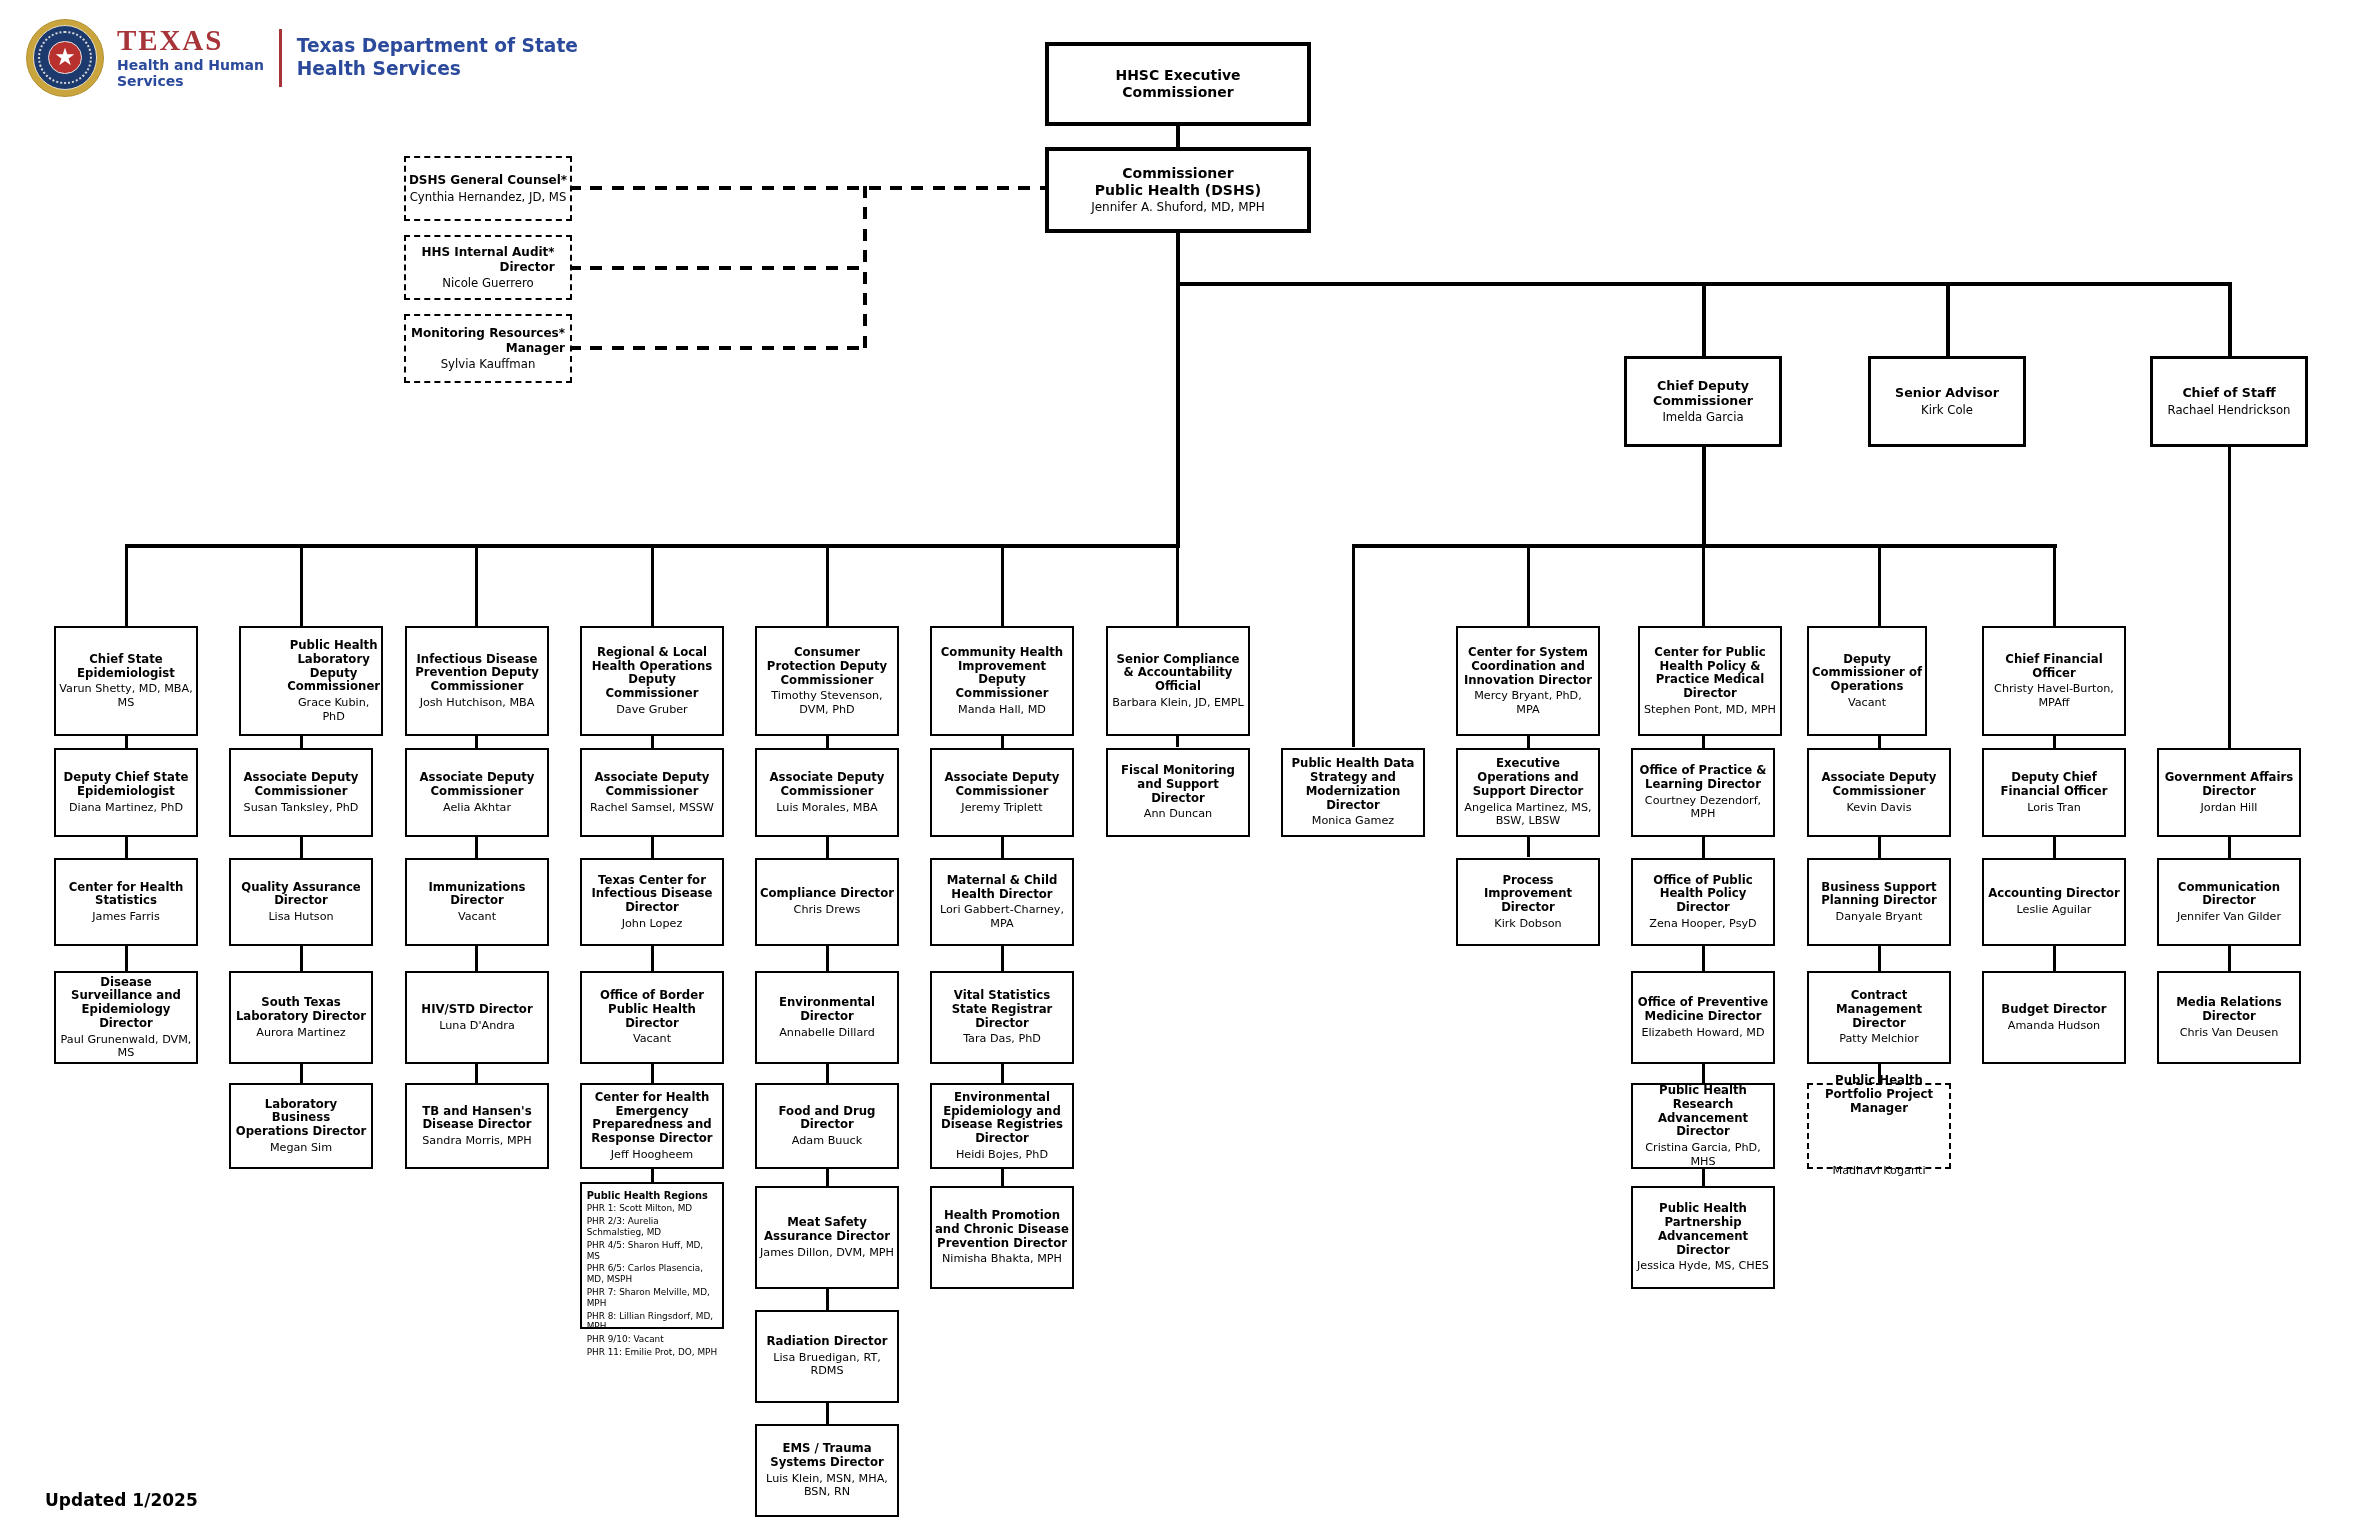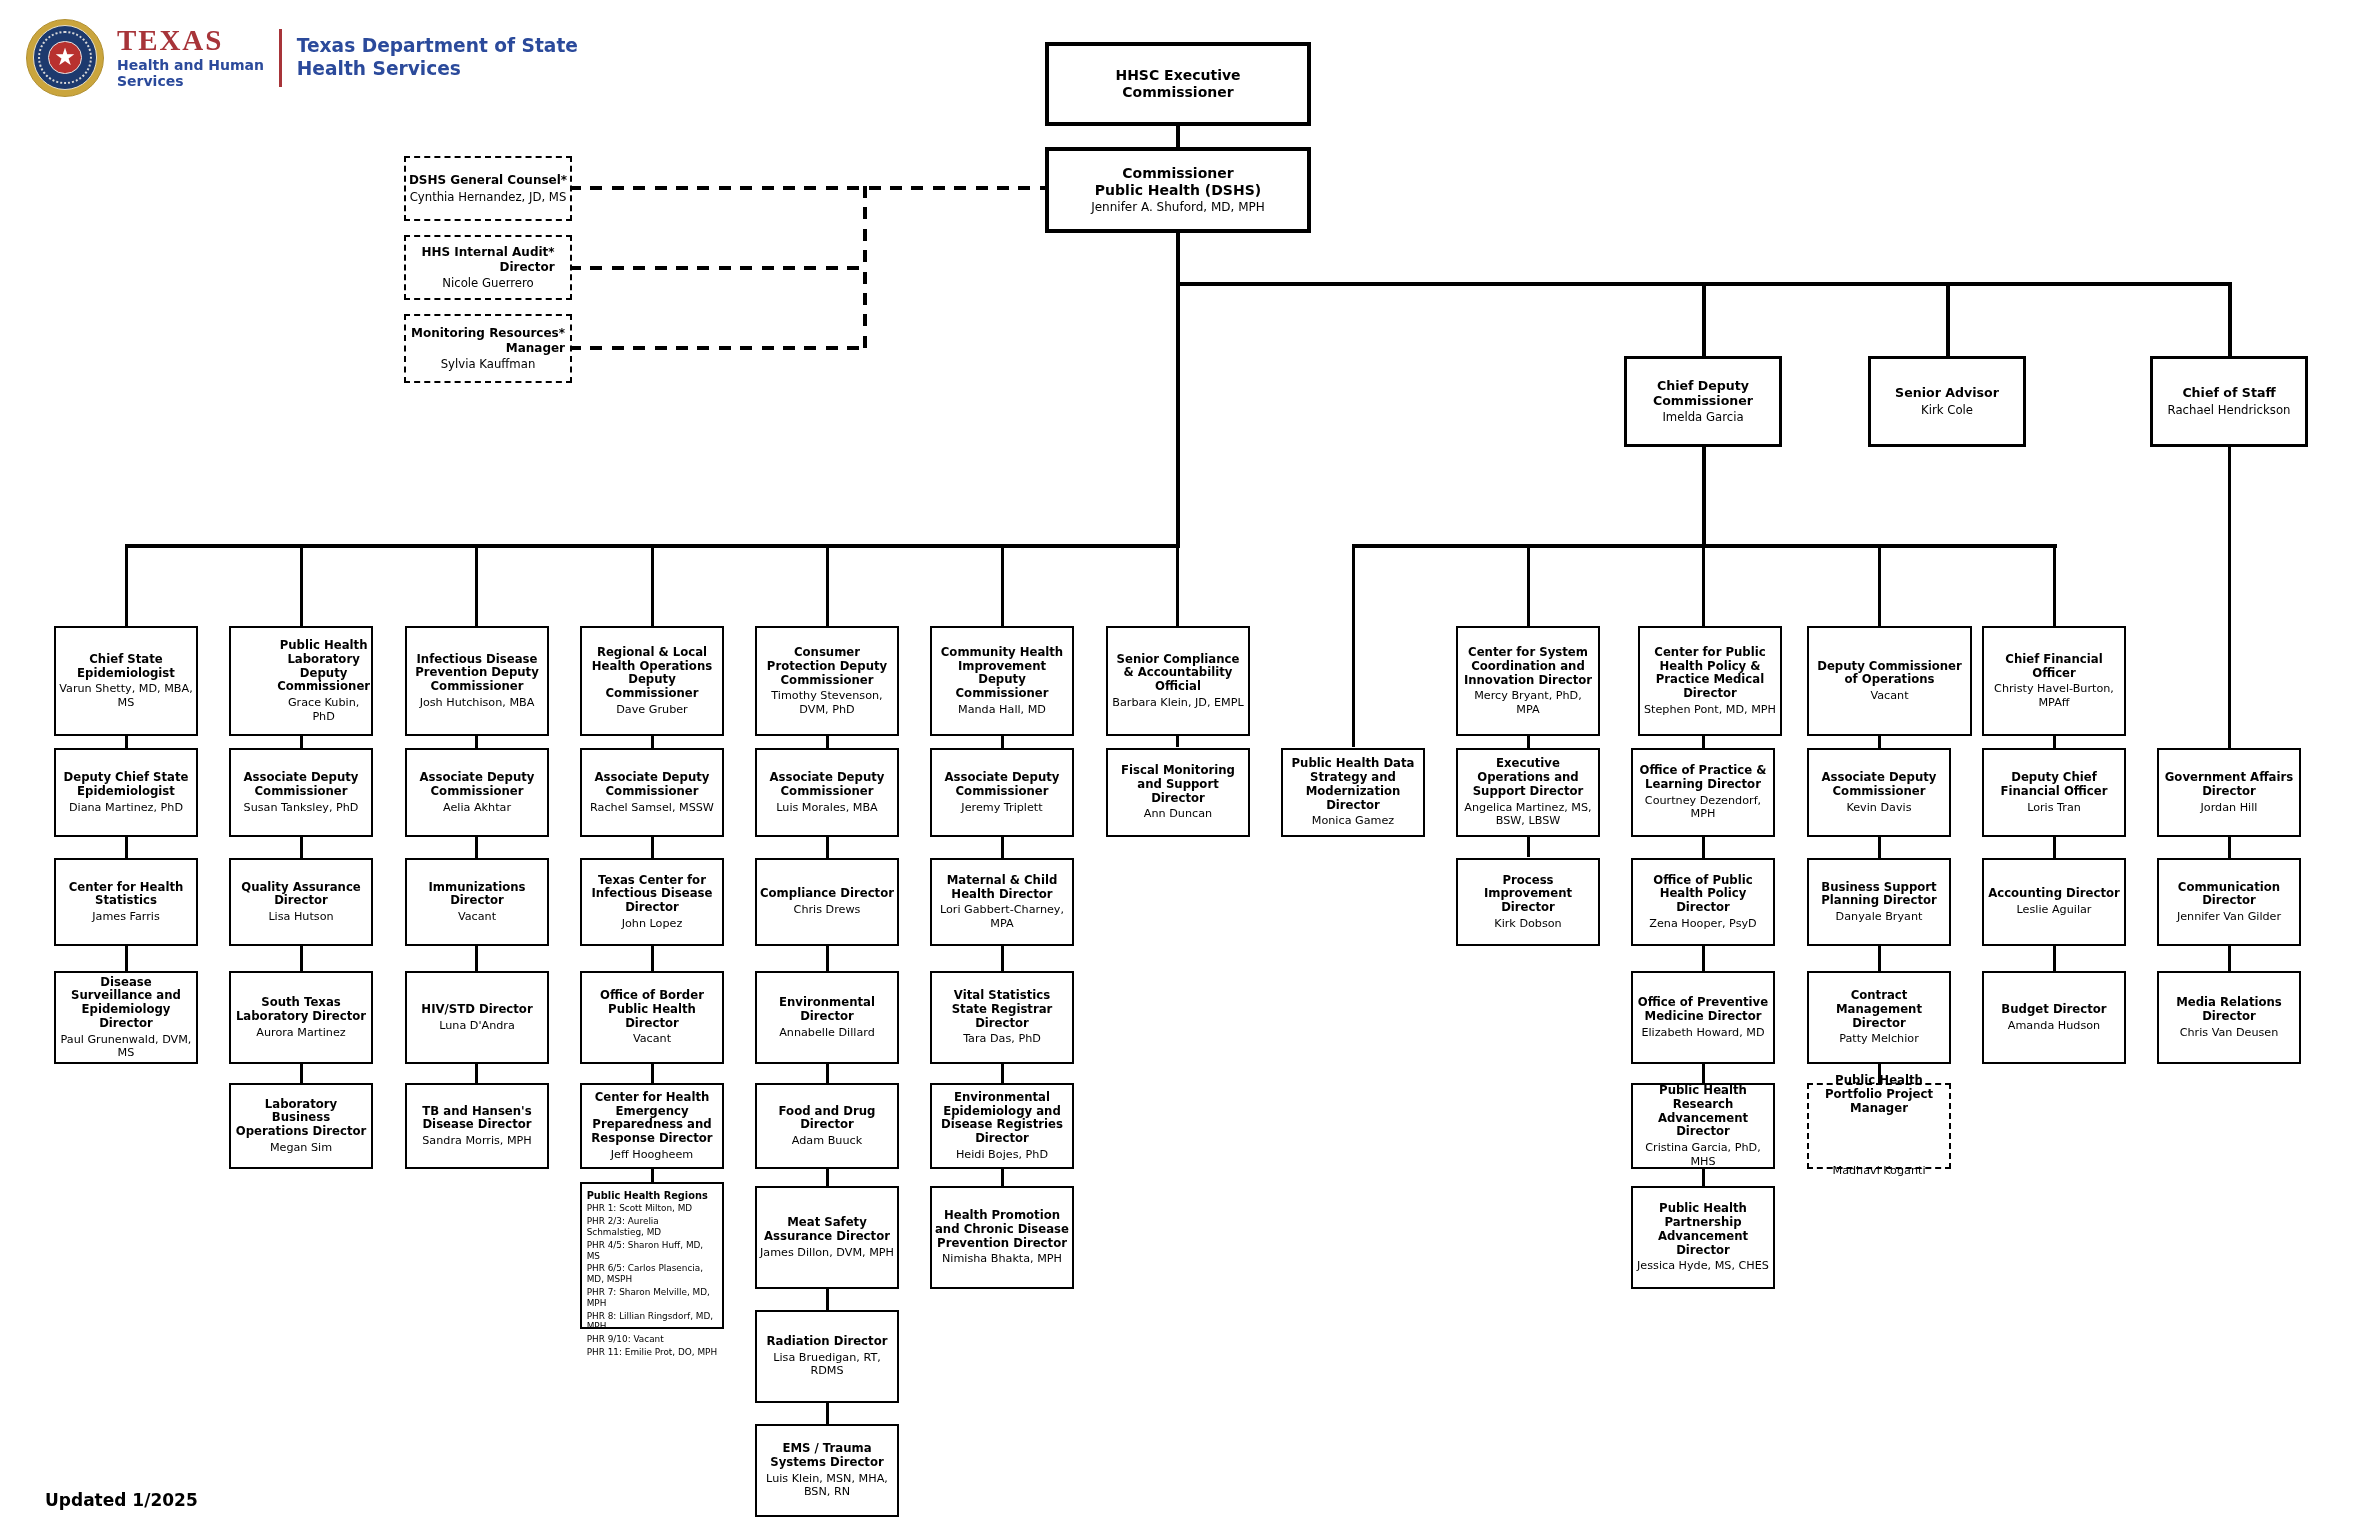--- a/index.html
+++ b/index.html
@@ -148,21 +148,21 @@
         <div class="n">Diana Martinez, PhD</div>
       </div>
       <div class="box" style="left: 54px; top: 858px; width: 144px; height: 88px;">
         <div class="t">Center for Health Statistics</div>
         <div class="n">James Farris</div>
       </div>
       <div class="box" style="left: 54px; top: 971px; width: 144px; height: 93px;">
         <div class="t">Disease Surveillance and Epidemiology Director</div>
         <div class="n">Paul Grunenwald, DVM, MS</div>
       </div>
-      <div class="box" style="left: 229px; top: 626px; width: 144px; height: 110px; padding-left: 48px;">
+      <div class="box" style="left: 239px; top: 626px; width: 144px; height: 110px; padding-left: 48px;">
         <div class="t">Public Health Laboratory Deputy Commissioner</div>
         <div class="n">Grace Kubin, PhD</div>
       </div>
       <div class="box" style="left: 229px; top: 748px; width: 144px; height: 89px;">
         <div class="t">Associate Deputy Commissioner</div>
         <div class="n">Susan Tanksley, PhD</div>
       </div>
       <div class="box" style="left: 229px; top: 858px; width: 144px; height: 88px;">
         <div class="t">Quality Assurance Director</div>
         <div class="n">Lisa Hutson</div>
@@ -323,21 +323,21 @@
         <div class="n">Elizabeth Howard, MD</div>
       </div>
       <div class="box" style="left: 1631px; top: 1083px; width: 144px; height: 86px;">
         <div class="t">Public Health Research Advancement Director</div>
         <div class="n">Cristina Garcia, PhD, MHS</div>
       </div>
       <div class="box" style="left: 1631px; top: 1186px; width: 144px; height: 103px;">
         <div class="t">Public Health Partnership Advancement Director</div>
         <div class="n">Jessica Hyde, MS, CHES</div>
       </div>
-      <div class="box" style="left: 1807px; top: 626px; width: 165px; height: 110px;">
+      <div class="box" style="left: 1807px; top: 626px; width: 120px; height: 110px;">
         <div class="t">Deputy Commissioner of Operations</div>
         <div class="n">Vacant</div>
       </div>
       <div class="box" style="left: 1807px; top: 748px; width: 144px; height: 89px;">
         <div class="t">Associate Deputy Commissioner</div>
         <div class="n">Kevin Davis</div>
       </div>
       <div class="box" style="left: 1807px; top: 858px; width: 144px; height: 88px;">
         <div class="t">Business Support Planning Director</div>
         <div class="n">Danyale Bryant</div>

